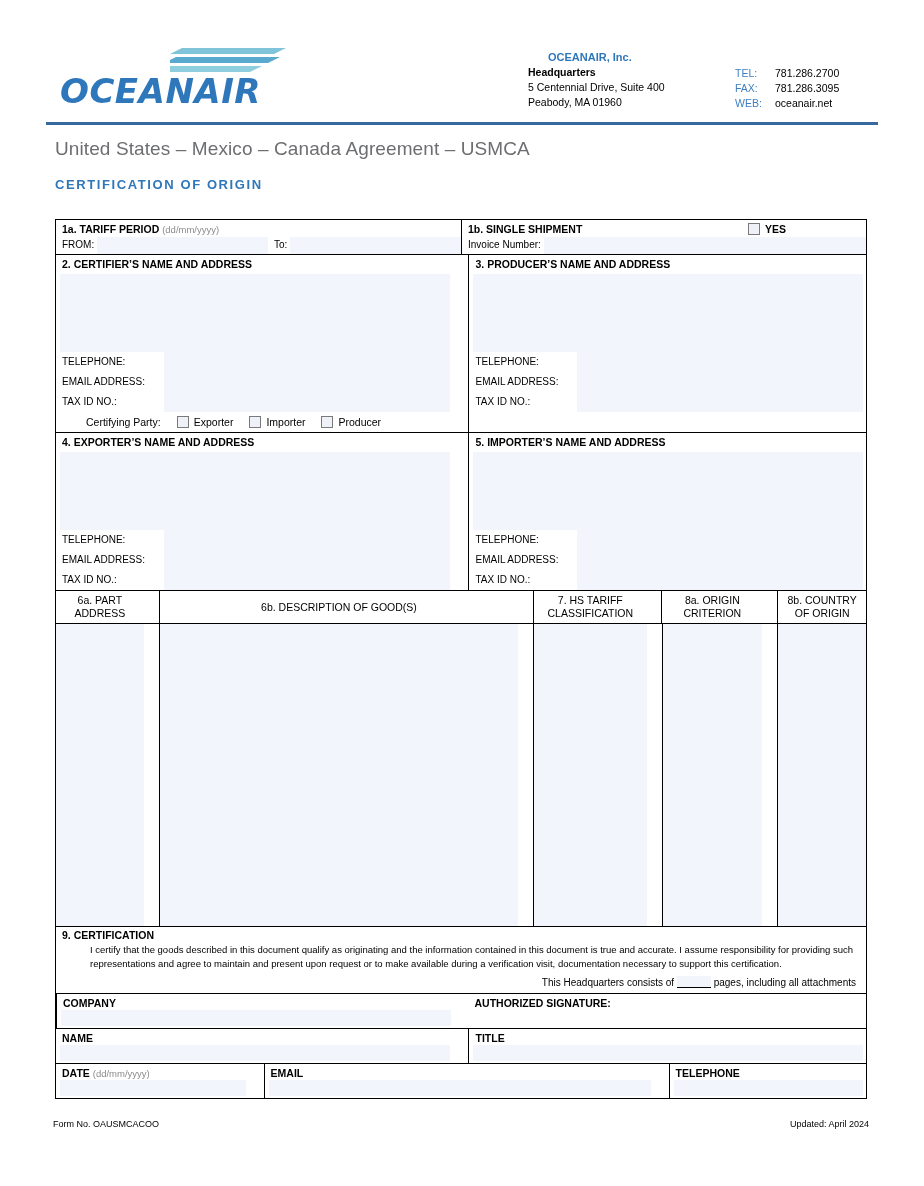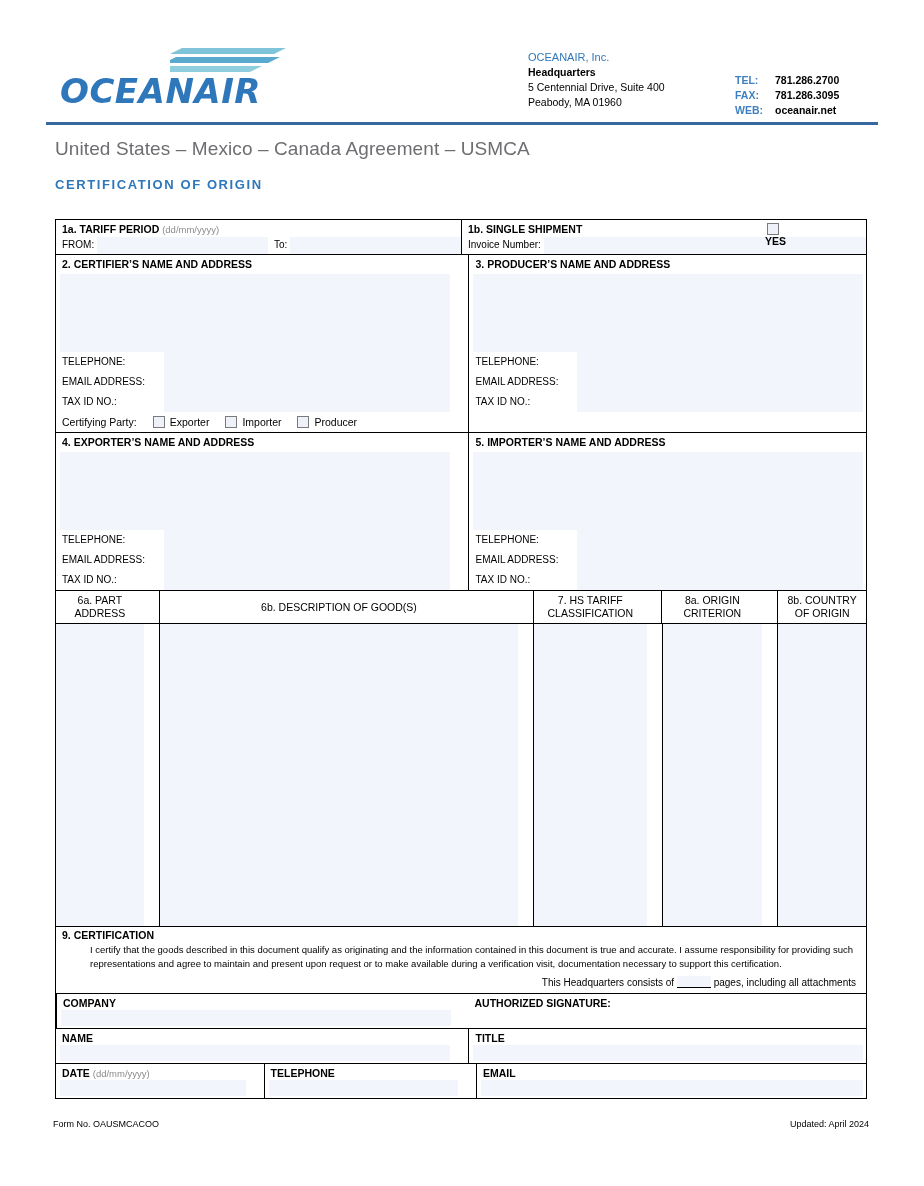--- a/index.html
+++ b/index.html
@@ -20,25 +20,25 @@
   .swooshes { position: absolute; left: 110px; top: 2px; width: 120px; height: 32px; }
   .logo-word {
     position: absolute; left: 0px; top: 30px;
     font-family: "DejaVu Sans", sans-serif;
     font-size: 34px; font-weight: bold; font-style: italic;
     letter-spacing: 0.5px; color: #2f77bb; line-height: 1;
     white-space: nowrap;
   }
 
   .contact { position: absolute; left: 528px; top: 50px; font-size: 10.5px; line-height: 15px; }
-  .contact .cname { color: #2f77bb; font-weight: normal; font-size: 11px; }
+  .contact .cname { color: #2f77bb; font-weight: bold; font-size: 11px; margin-left: 20px; }
   .contact .chq { font-weight: bold; color: #000; }
   .contact .caddr { color: #000; }
 
-  .phones { position: absolute; left: 735px; top: 73px; font-size: 10.5px; line-height: 15px; font-weight: bold; }
+  .phones { position: absolute; left: 735px; top: 66px; font-size: 10.5px; line-height: 15px; }
   .phones .prow { display: flex; }
   .phones .plabel { color: #3f7fc1; width: 40px; }
   .phones .pval { color: #000; }
 
   .rule { position: absolute; left: 46px; top: 122px; width: 832px; height: 3px; background: #36699f; }
 
   .title1 {
     position: absolute; left: 55px; top: 138px;
     font-size: 19px; color: #6d6e71; font-weight: normal;
     letter-spacing: 0.1px;
@@ -65,29 +65,29 @@
   .blanket-fromto { display: flex; height: 17px; }
   .lbl-sm { font-size: 10px; padding: 2px 3px 0 6px; white-space: nowrap; }
   .fld { flex: 1; }
 
   
   .addr-area { height: 78px; margin: 2px 3px 0 4px; }
   .lfrow { display: flex; height: 20px; align-items: stretch; }
   .lfrow .lfl { width: 108px; font-size: 10px; padding: 4px 0 0 6px; white-space: nowrap; }
   .lfrow .lfv { flex: 1; margin-right: 3px; }
 
-  .cparty { display: flex; align-items: center; height: 20px; font-size: 10.5px; padding-left: 6px; }
+  .cparty { display: flex; align-items: center; height: 20px; font-size: 10.5px; padding-left: 6px; margin-left: 24px; }
   .cbox {
     display: inline-block; width: 12px; height: 12px;
     border: 1.5px solid #7a7a7a; background: #eef1f7;
     margin: 0 5px 0 0; vertical-align: middle;
   }
   .cpitem { display: flex; align-items: center; margin-left: 16px; }
 
-  .yesbox { display: flex; align-items: center; position: absolute; right: 80px; top: 3px; font-size: 10.5px; font-weight: bold; flex-direction: column; }
+  .yesbox { display: flex; align-items: flex-start; position: absolute; right: 80px; top: 3px; font-size: 10.5px; font-weight: bold; }
 
   
   .gt-head { display: flex; font-size: 10.5px; font-weight: normal; text-align: center; }
   .gt-head > div { padding: 3px 2px 3px 2px; line-height: 13px; }
   .c1 { width: 93px; }
   .c2 { width: 382px; }
   .c3 { width: 120px; }
   .c4 { width: 107px; }
   .c5 { width: 94px; }
   .gt-body { display: flex; height: 303px; }
@@ -334,28 +334,28 @@
     </div>
 
     <div class="row bt">
       <div style="width:200px;">
         <div class="sig-lbl">
           <span>DATE</span>
           <span class="lite">(dd/mm/yyyy)</span>
         </div>
         <div class="sig-fill fill"></div>
       </div>
+      <div class="bl" style="width:405px;">
+        <div class="sig-lbl">EMAIL</div>
+        <div class="sig-fill fill"></div>
+      </div>
       <div class="bl" style="width:205px;">
         <div class="sig-lbl">TELEPHONE</div>
         <div class="sig-fill fill"></div>
       </div>
-      <div class="bl" style="width:405px;">
-        <div class="sig-lbl">EMAIL</div>
-        <div class="sig-fill fill"></div>
-      </div>
     </div>
 
   </div>
 
   <div class="footer-left">Form No. OAUSMCACOO</div>
   <div class="footer-right">Updated:  April 2024</div>
 
 </div>
 
 </body></html>

